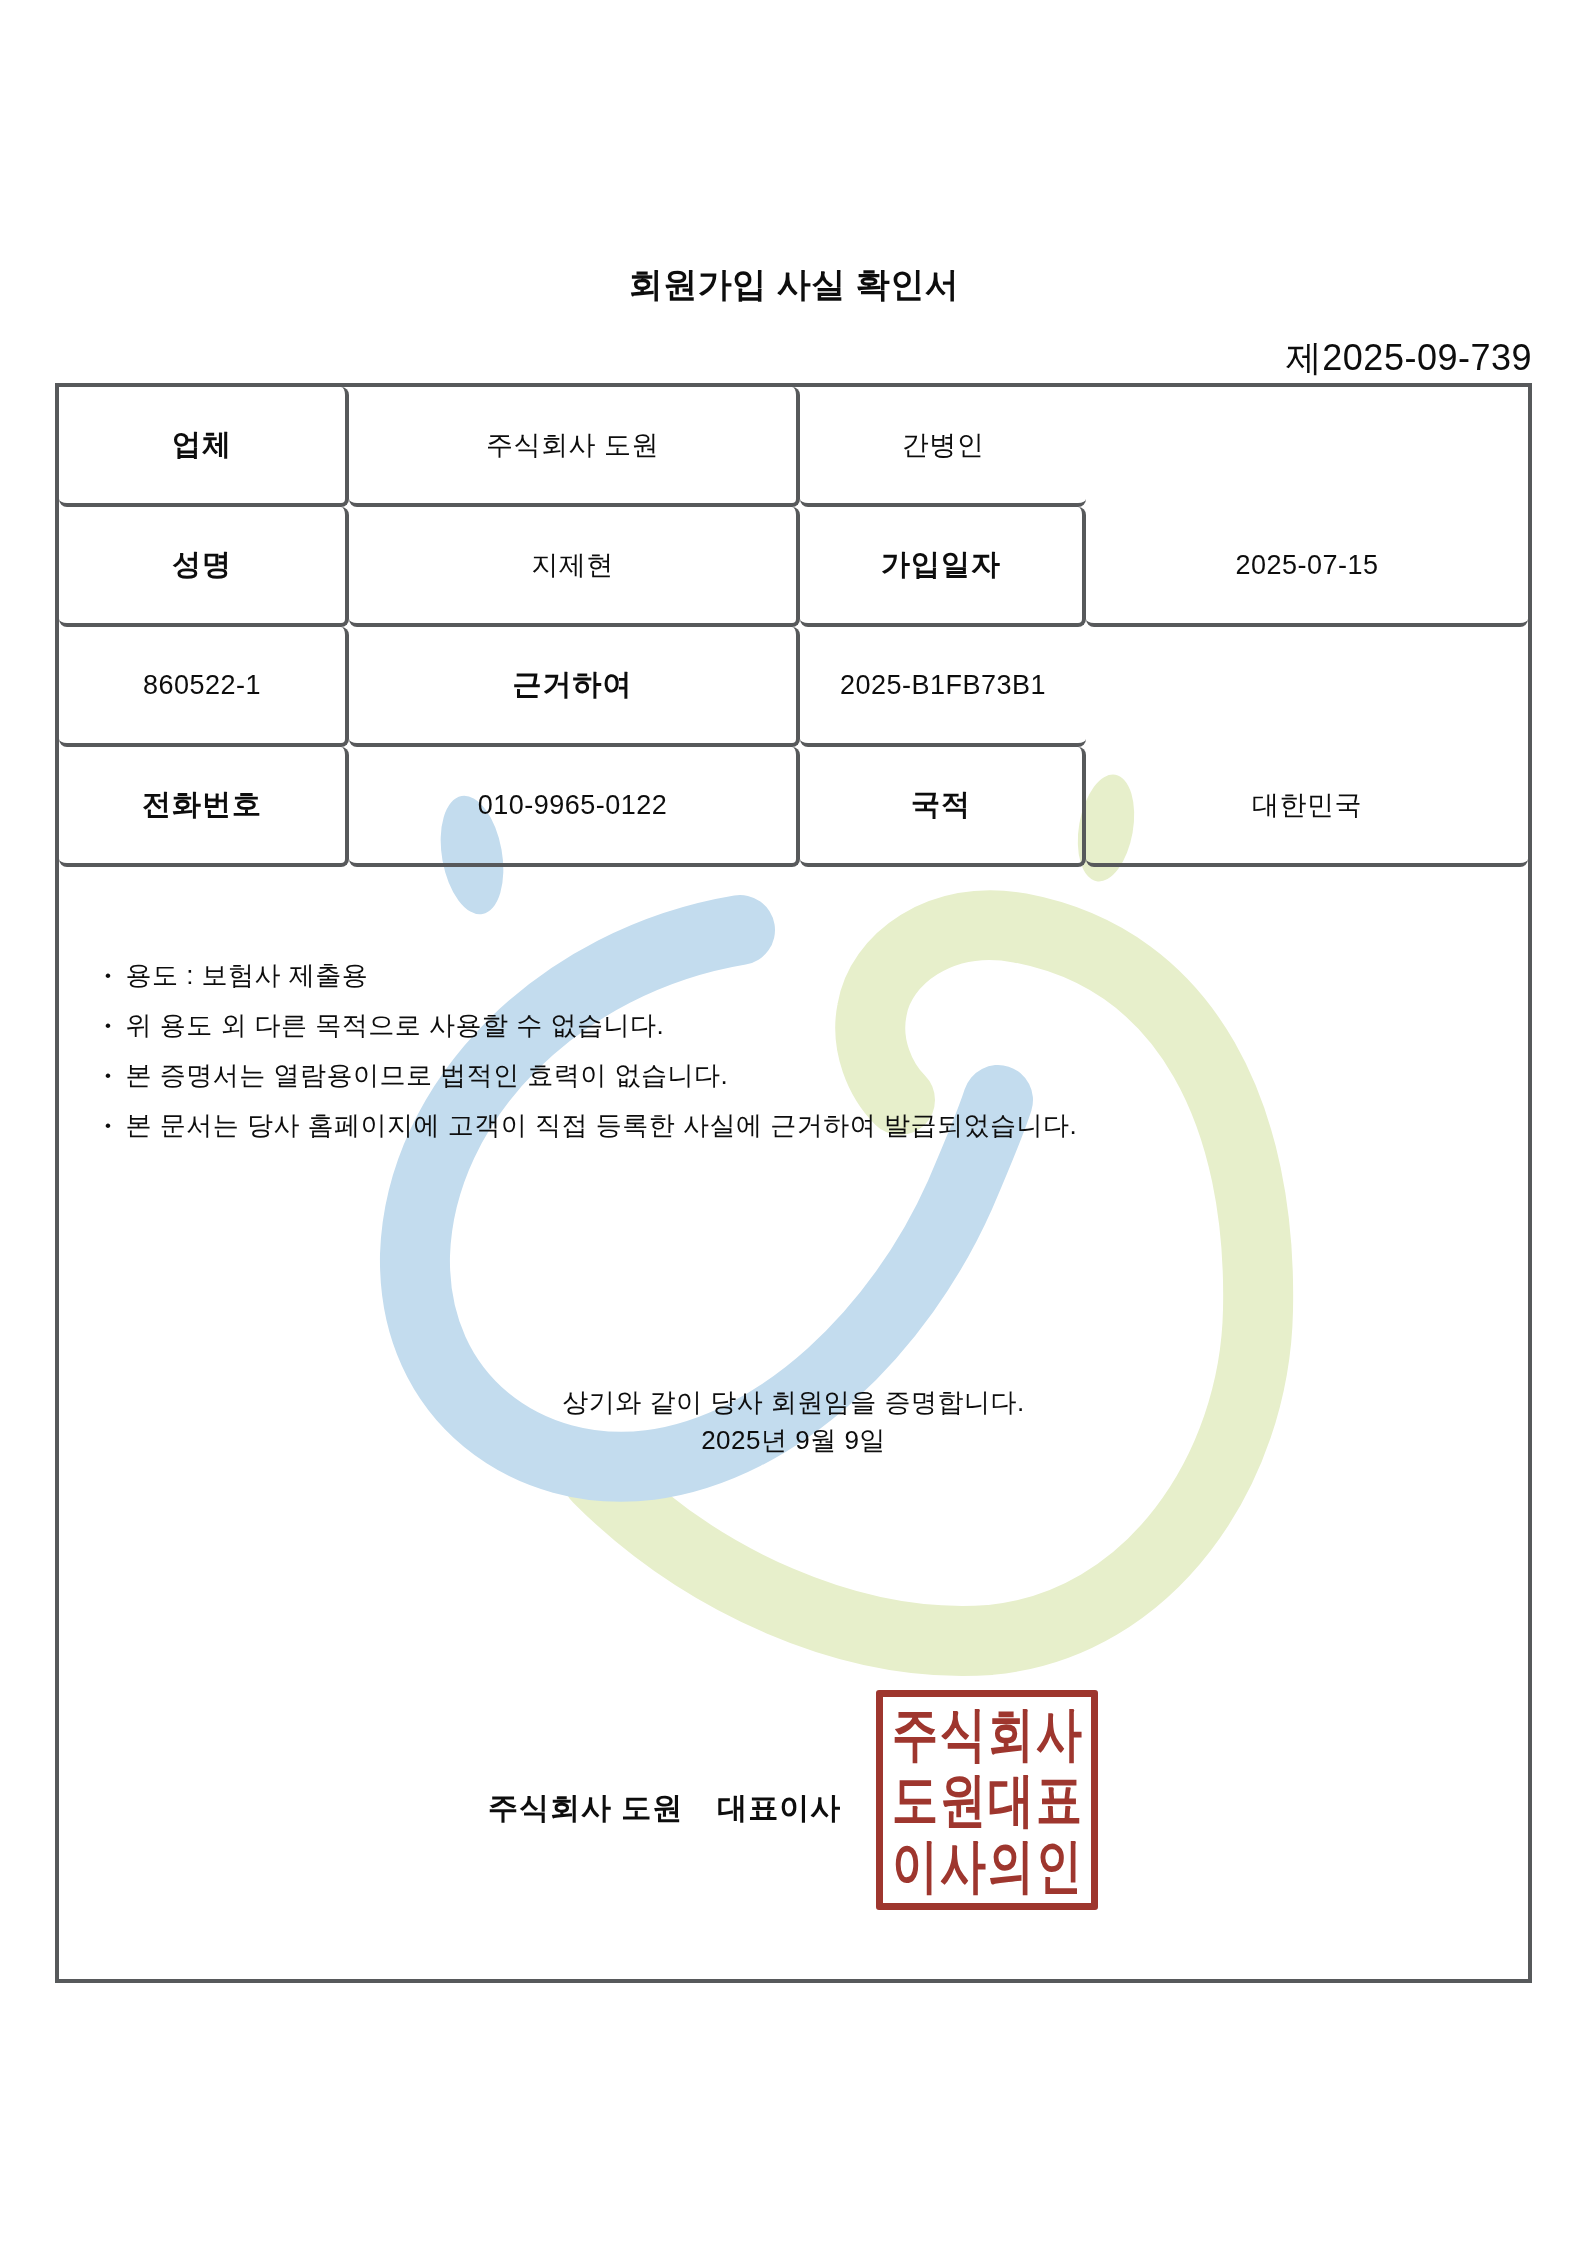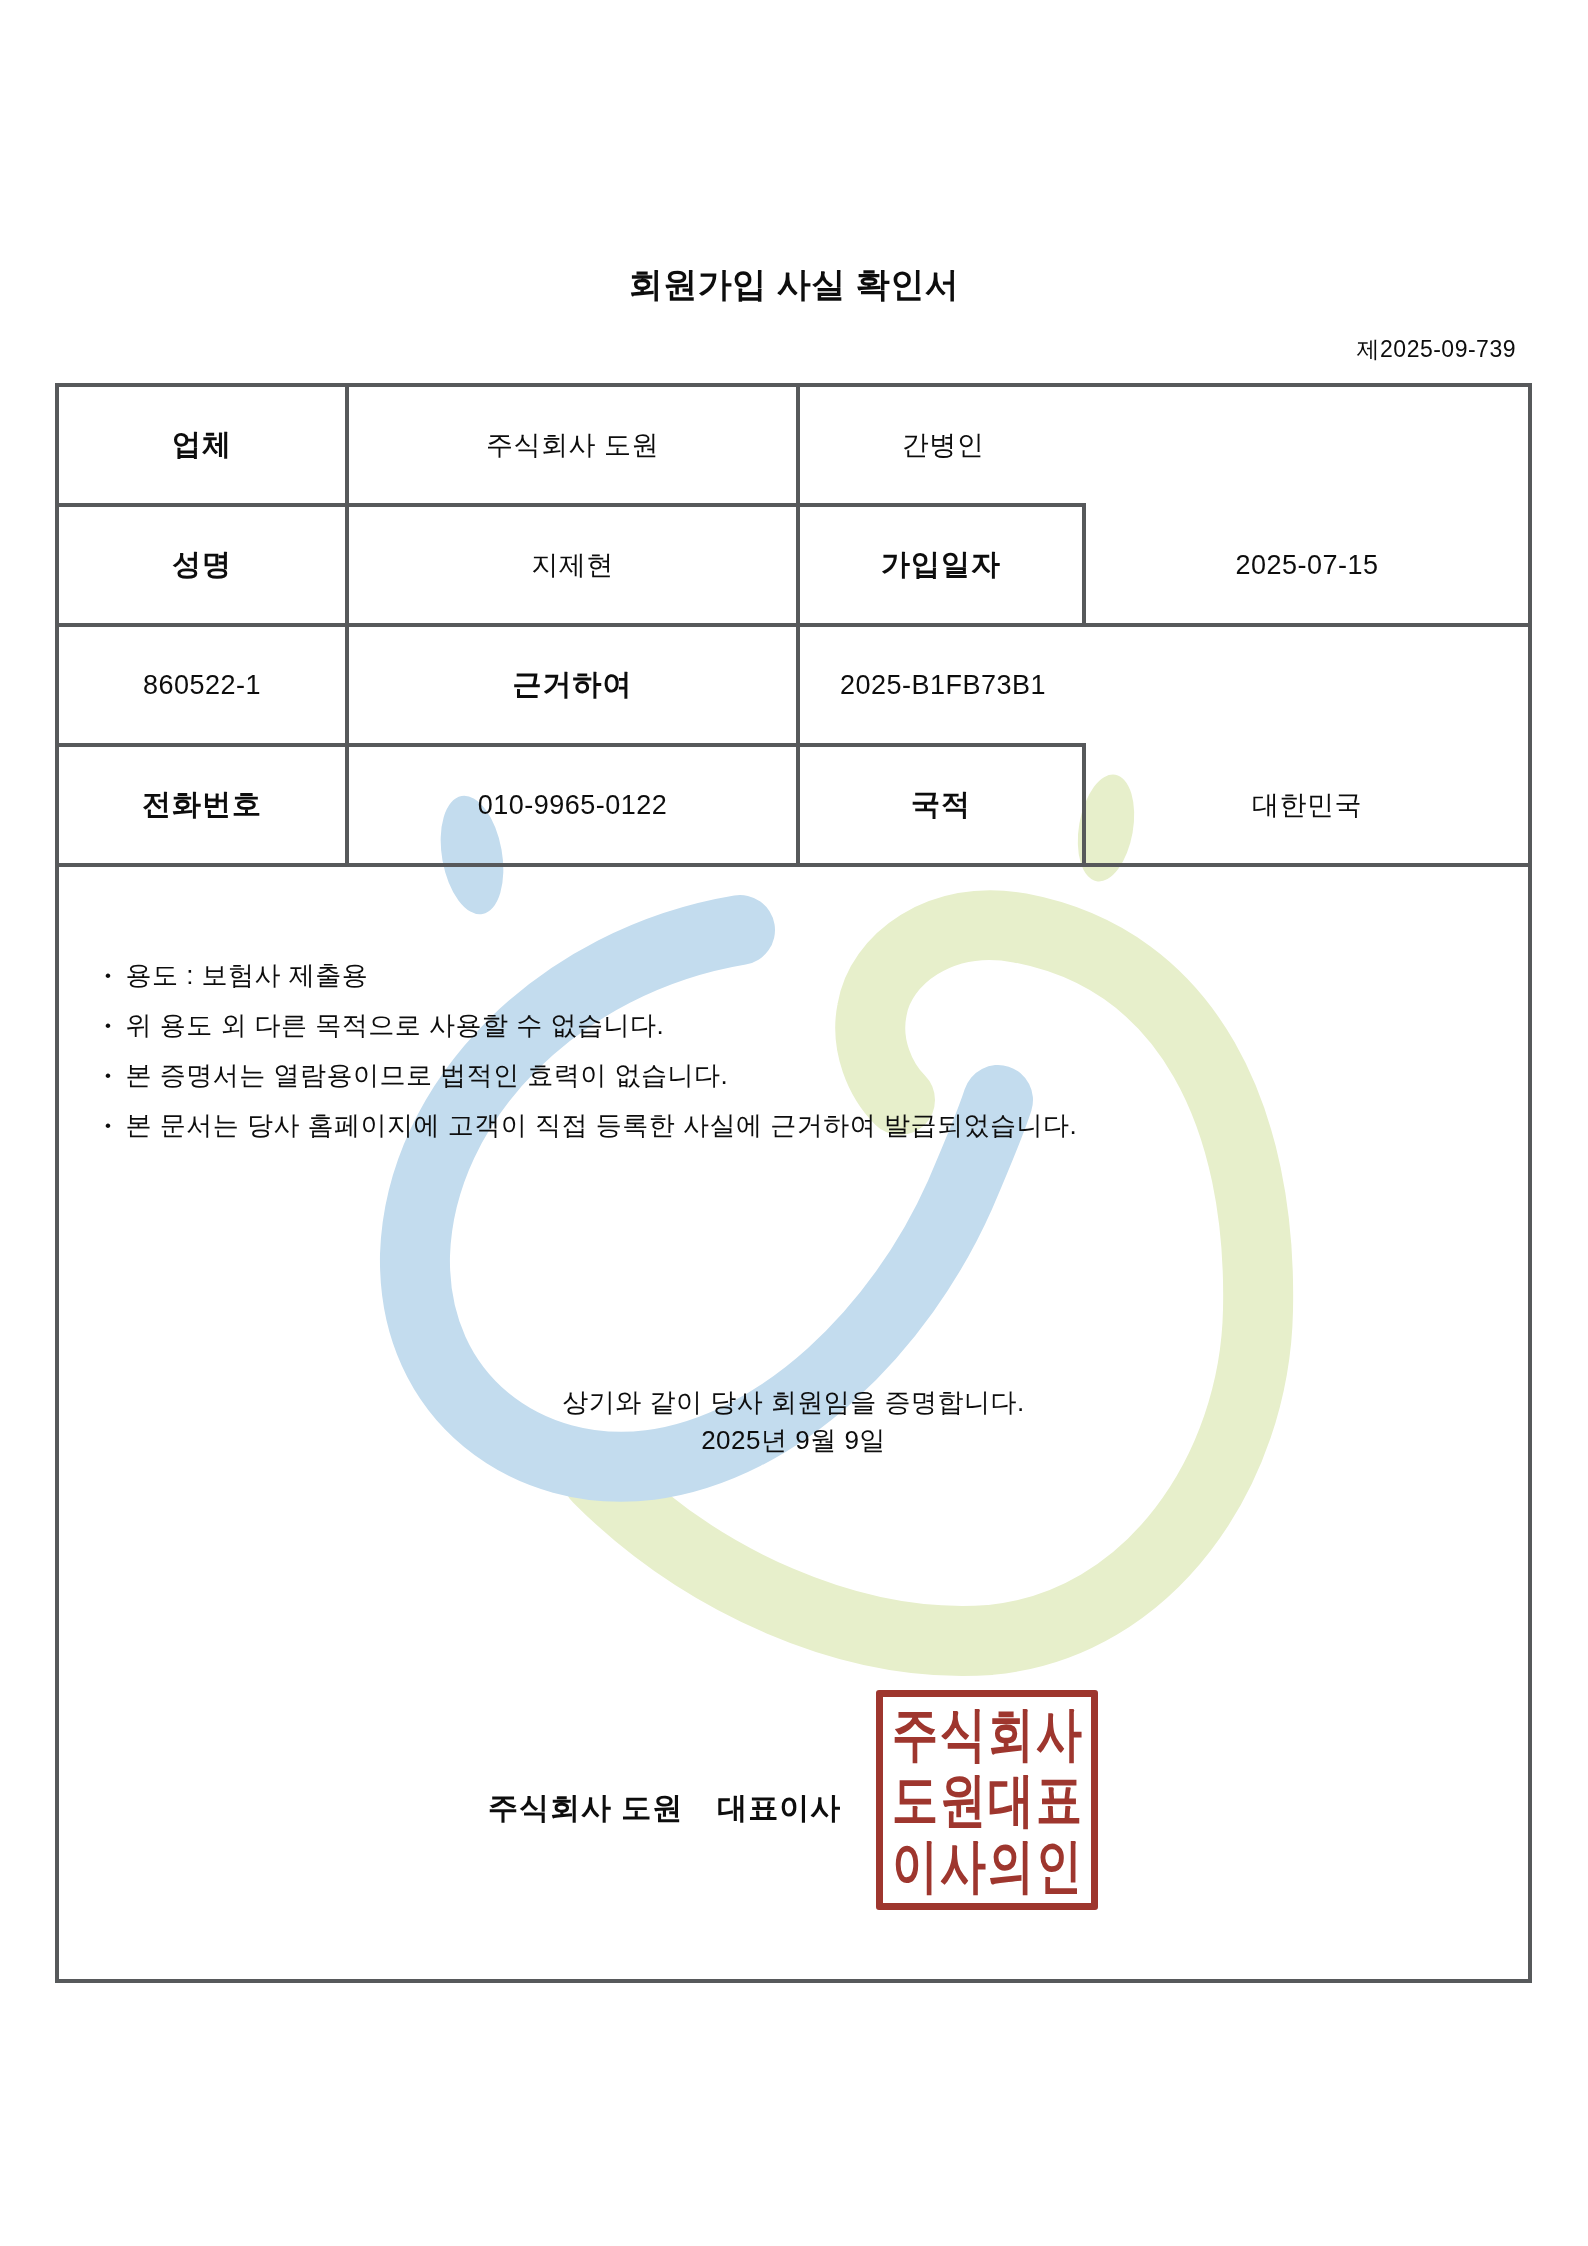--- a/index.html
+++ b/index.html
@@ -15,42 +15,43 @@
     position:absolute;left:0;top:0;z-index:0;
     pointer-events:none;
   }
   .content-layer{position:absolute;left:0;top:0;width:100%;height:100%;z-index:1;}
   .title{
     position:absolute;top:262px;left:0;width:100%;
     text-align:center;font-size:34px;font-weight:700;
     letter-spacing:0.5px;margin:0;
   }
   .doc-number{
-    position:absolute;top:334px;right:72px;
-    font-size:23px;letter-spacing:0.5px;
+    position:absolute;top:334px;right:56px;
+    font-size:36px;letter-spacing:0.5px;
   }
   .bigbox{
     position:absolute;left:55px;top:383px;
     width:1477px;height:1600px;
     border:4px solid #57595b;
     box-sizing:border-box;
     background:transparent;
   }
   .info-rows{position:absolute;left:0;top:0;width:100%;}
   .info-row{
     display:grid;
     grid-template-columns:290px 451px 286px 1fr;
     height:120px;
     box-sizing:border-box;
   }
   .cell{
     display:flex;align-items:center;justify-content:center;
     border-bottom:4px solid #57595b;
     box-sizing:border-box;
     text-align:center;
+    border-radius:8px;
   }
   .cell.c1,.cell.c2,.cell.c3{border-right:4px solid #57595b;}
   .cell.label{font-weight:700;font-size:29px;letter-spacing:1px;}
   .cell.value{font-size:27px;letter-spacing:0.5px;}
   .notes{position:absolute;left:46px;top:563px;}
   .note-line{
     display:flex;align-items:center;
     height:50px;font-size:26px;letter-spacing:0.5px;white-space:nowrap;
   }
   .note-line::before{

